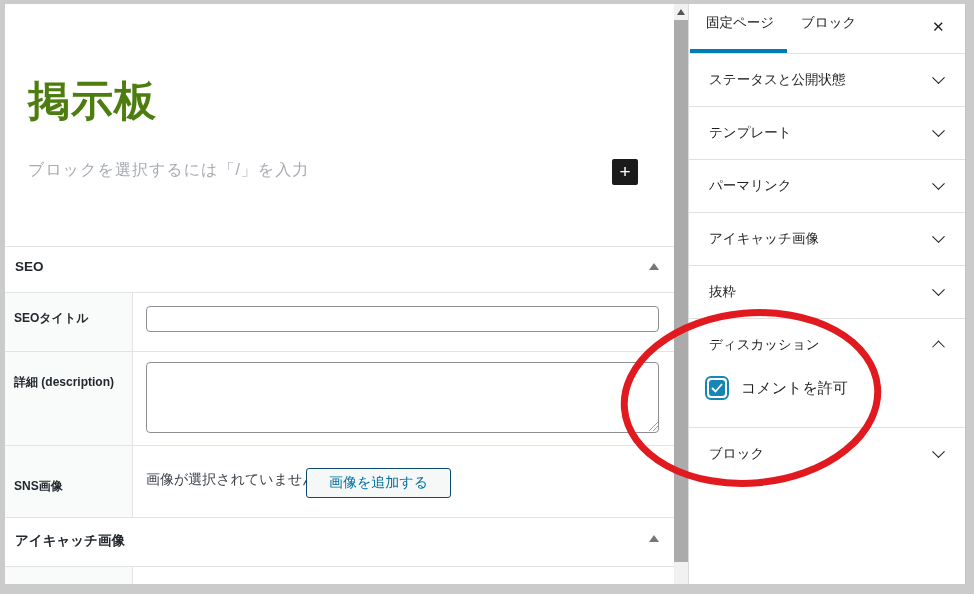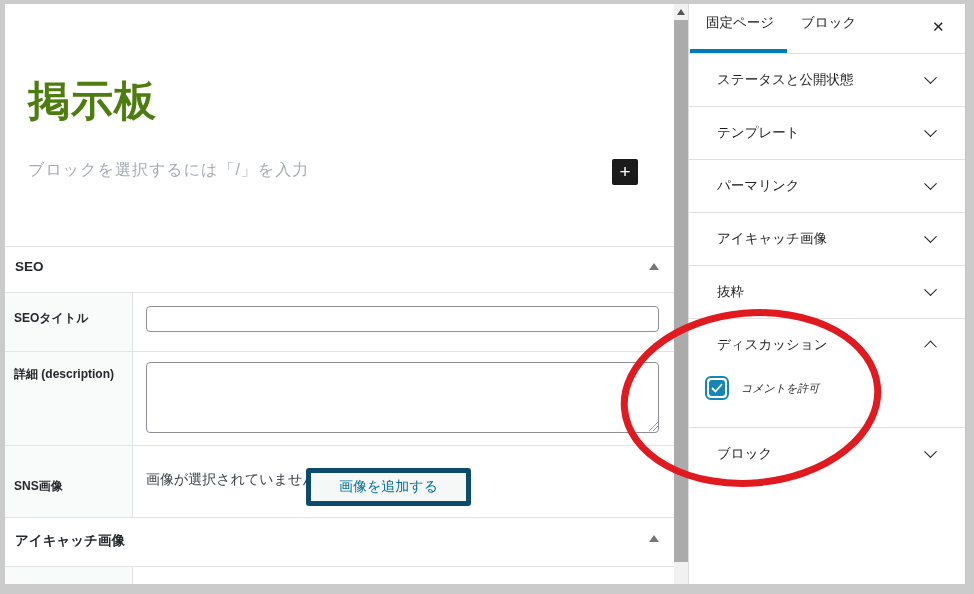--- a/index.html
+++ b/index.html
@@ -21,51 +21,51 @@
   .toggle-tri { left:644px; width:0; height:0; border-left:5px solid transparent; border-right:5px solid transparent;
                 border-bottom:7px solid #72777c; cursor:pointer; }
 
   .text-input { left:141px; width:513px; border:1px solid #8c8f94; border-radius:4px; background:#fff; }
   #seo-title-input { top:302px; height:26px; padding:0 8px; font-size:13px; }
   #seo-desc-textarea { top:358px; height:71px; padding:4px 8px; font-size:13px; resize:none; }
   .resize-handle { left:644px; top:418px; width:9px; height:9px;
      background:linear-gradient(135deg, transparent 0 45%, #9aa0a5 45% 52%, transparent 52% 68%, #9aa0a5 68% 75%, transparent 75%); }
 
   #sns-status { left:141px; top:467px; font-size:14px; color:#3c434a; }
-  #add-image-btn { left:301px; top:464px; padding:5px 28px; font-size:14px; color:#0071a1;
-                   background:#f6f7f7; border:5px solid #0c4a6e; border-radius:3px; cursor:pointer; }
+  #add-image-btn { left:301px; top:464px; padding:5px 22px; font-size:14px; color:#0071a1;
+                   background:#f6f7f7; border:1px solid #0c4a6e; border-radius:3px; cursor:pointer; }
 
   
   #scrollbar { left:674px; top:4px; width:14px; height:580px; background:#f1f1f1; }
   #scroll-up { left:0; top:0; width:14px; height:16px; background:#f1f1f1; cursor:pointer; }
   #scroll-up::after { content:""; position:absolute; left:3px; top:5px; width:0; height:0;
                       border-left:4px solid transparent; border-right:4px solid transparent; border-bottom:6px solid #555; }
   #scroll-thumb { left:0; top:16px; width:14px; height:542px; background:#ababab; cursor:grab; }
 
   
   #sidebar { left:688px; top:4px; width:277px; height:580px; background:#fff; border-left:1px solid #dcdcde; }
   #tabs-row { position:relative; height:49px; }
   .tab { position:absolute; top:10px; font-size:13.5px; color:#1e1e1e; cursor:pointer; }
   #tab-page { left:17px; }
   #tab-block { left:112px; }
   #tab-underline { position:absolute; left:1px; bottom:0; width:97px; height:4px; background:#007cba; }
   #close-btn { position:absolute; left:243px; top:14px; font-size:15px; color:#1e1e1e; background:none; border:none; cursor:pointer; }
 
   .srow { height:53px; border-top:1px solid #e0e0e0; display:flex; align-items:center;
-          justify-content:space-between; padding:0 28px; cursor:pointer; }
+          justify-content:space-between; padding:0 20px; cursor:pointer; }
   .srow-label { font-size:13.5px; color:#1e1e1e; }
   .chev { width:9px; height:9px; border-right:1.6px solid #1e1e1e; border-bottom:1.6px solid #1e1e1e; margin-right:2px; }
   .chev.down { transform:rotate(45deg) translate(-2px,-2px); }
   .chev.up { transform:rotate(-135deg) translate(-1px,-1px); }
 
   #discussion-content { height:56px; display:flex; align-items:flex-start; padding:5px 16px 0; }
   #comment-checkbox { width:24px; height:24px; border:2px solid #1586b5; border-radius:6px; padding:2px; cursor:pointer; background:#fff; }
   #comment-checkbox .inner { width:100%; height:100%; background:#1586b5; border-radius:3px; display:flex; align-items:center; justify-content:center; }
   #comment-checkbox svg { width:12px; height:10px; }
-  #comment-label { font-size:11px; color:#1e1e1e; margin-left:12px; line-height:24px; cursor:pointer;font-style:italic; }
+  #comment-label { font-size:15px; color:#1e1e1e; margin-left:12px; line-height:24px; cursor:pointer; }
 
   #sidebar-right-border { left:965px; top:4px; width:1px; height:580px; background:#c3c4c7; }
 
   
   #annotation-svg { left:0; top:0; width:974px; height:594px; pointer-events:none; z-index:50; }
 </style>
 </head>
 <body>
 
 <div id="main-canvas" class="abs">
@@ -78,21 +78,21 @@
   <div class="box-title abs" style="top:255px">SEO</div>
   <div class="toggle-tri abs" style="top:259px"></div>
   <div class="hline abs" style="top:288px"></div>
 
   <div class="label-cell abs" style="top:289px;height:58px"></div>
   <div class="row-label abs" style="top:306px">SEOタイトル</div>
   <input id="seo-title-input" class="text-input abs" value="" style="">
   <div class="hline abs" style="top:347px"></div>
 
   <div class="label-cell abs" style="top:348px;height:93px"></div>
-  <div class="row-label abs" style="top:362px">詳細 (description)</div>
+  <div class="row-label abs" style="top:370px">詳細 (description)</div>
   <textarea id="seo-desc-textarea" class="text-input abs" style=""></textarea>
   <div class="resize-handle abs"></div>
   <div class="hline abs" style="top:441px"></div>
 
   <div class="label-cell abs" style="top:442px;height:71px"></div>
   <div class="row-label abs" style="top:474px">SNS画像</div>
   <div id="sns-status" class="abs">画像が選択されていません</div>
   <button id="add-image-btn" class="abs">画像を追加する</button>
   <div class="hline abs" style="top:513px"></div>
 

